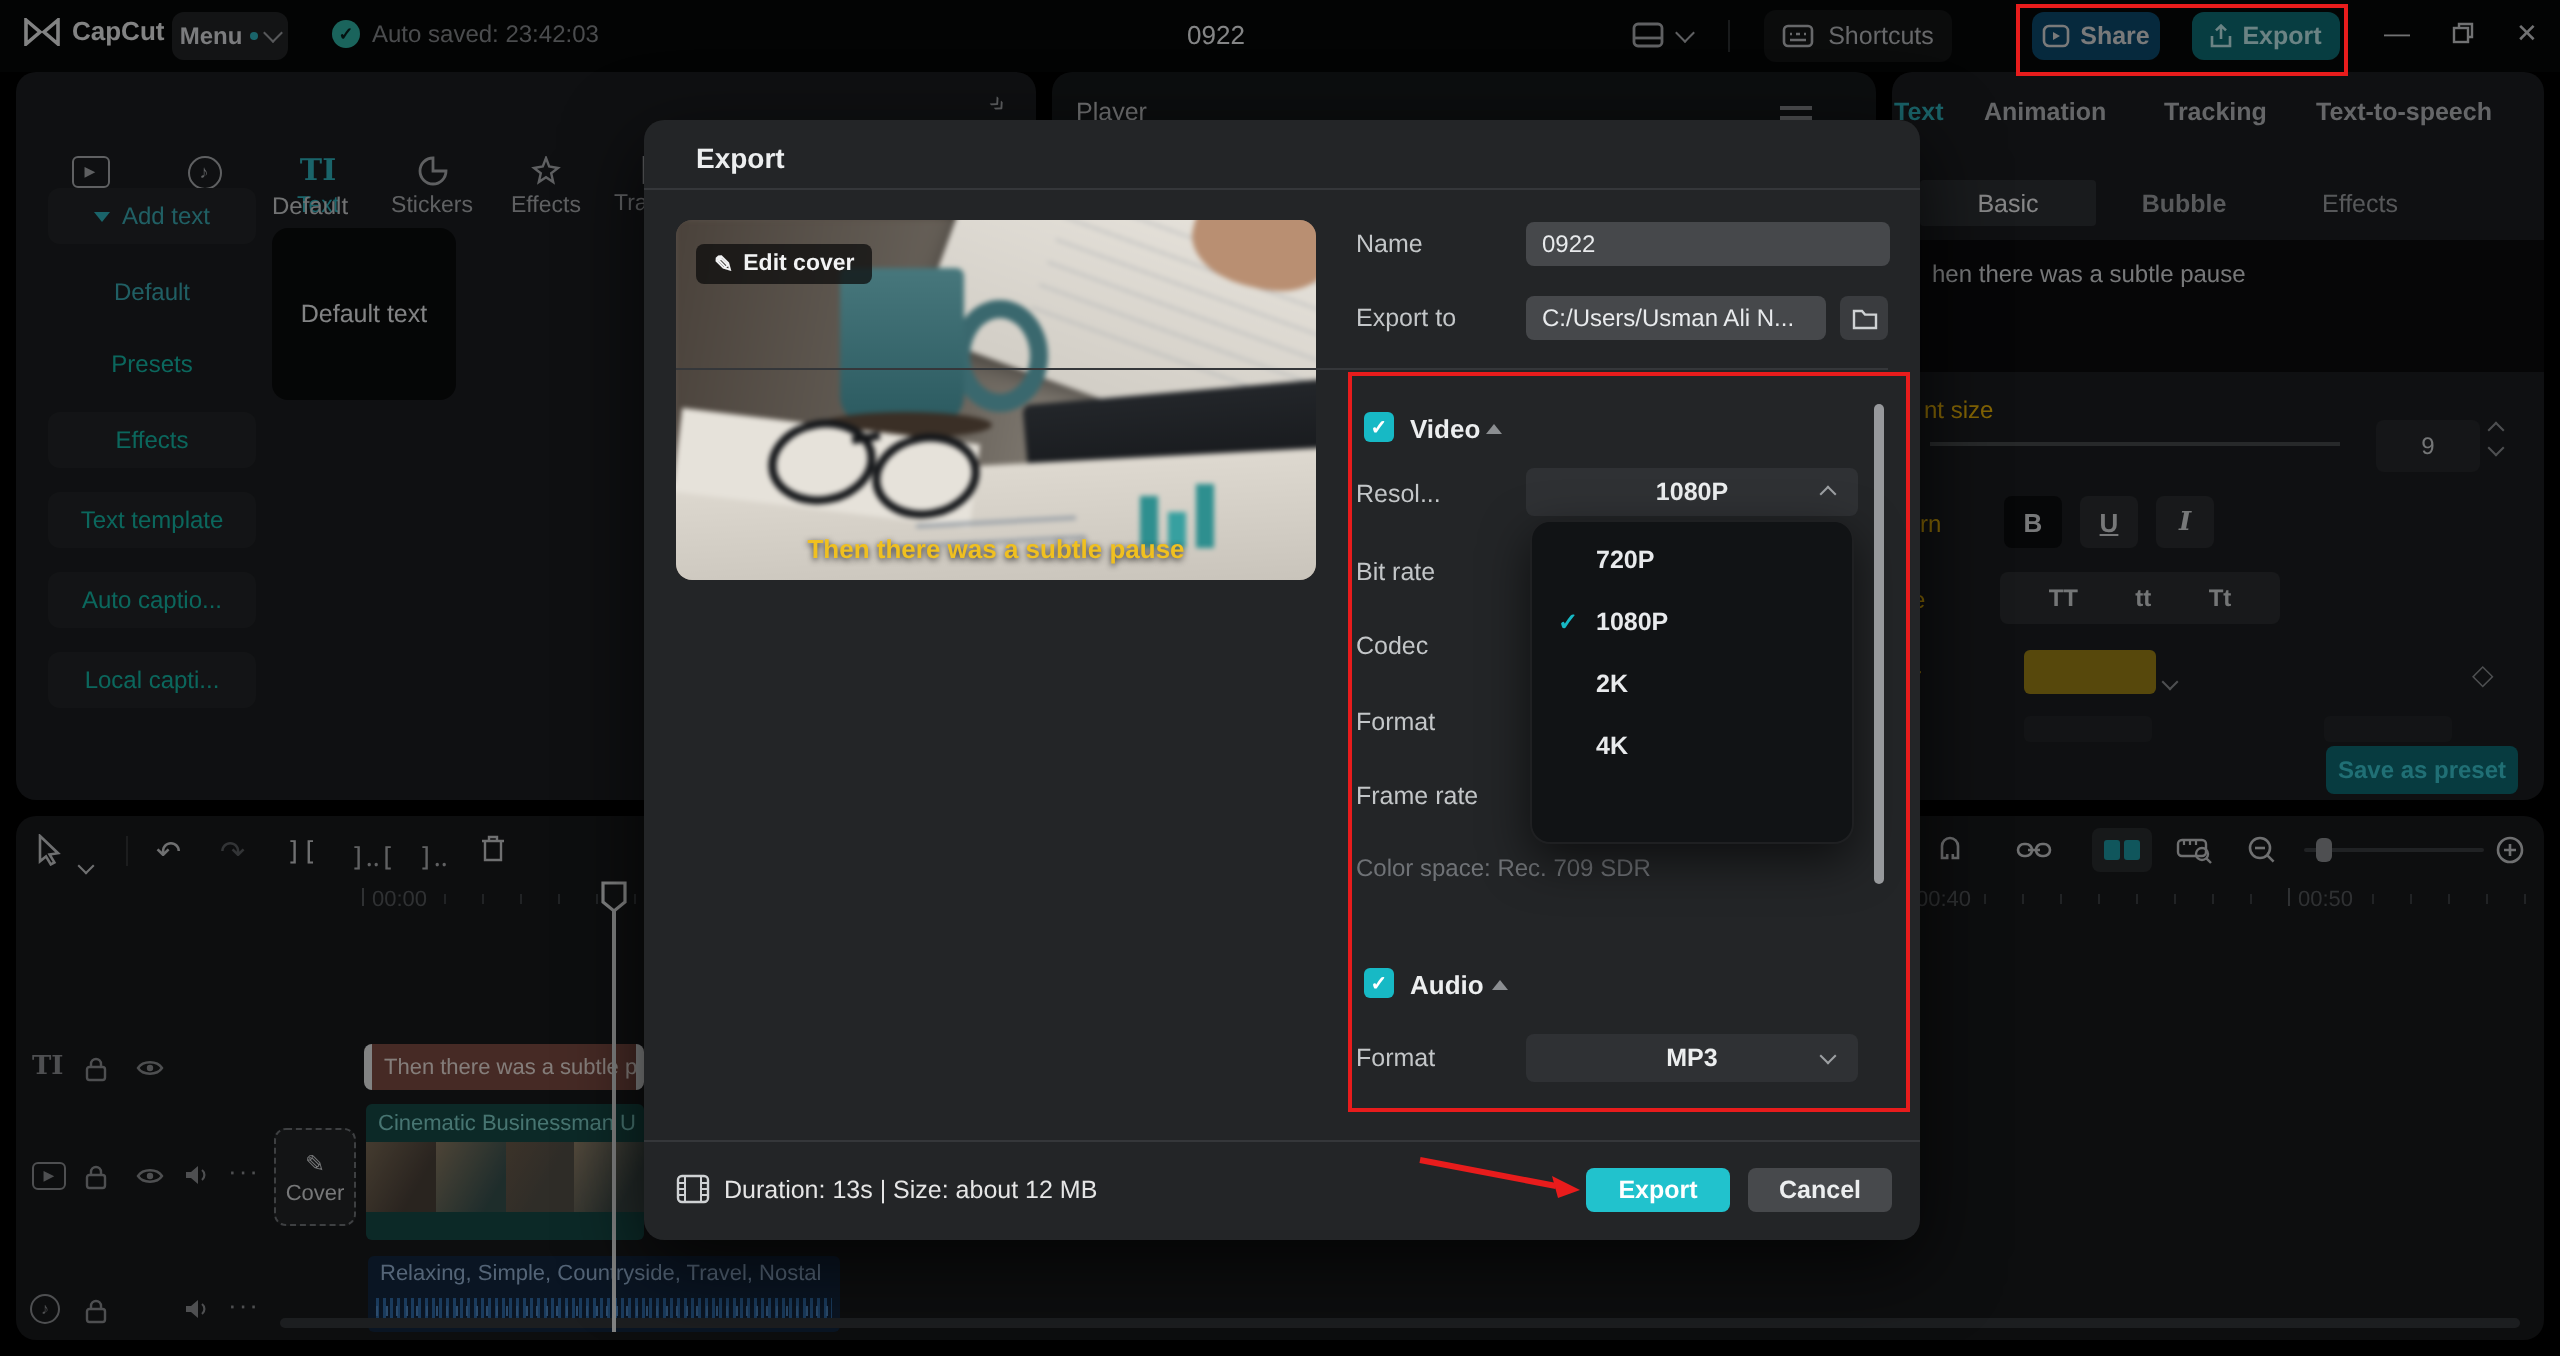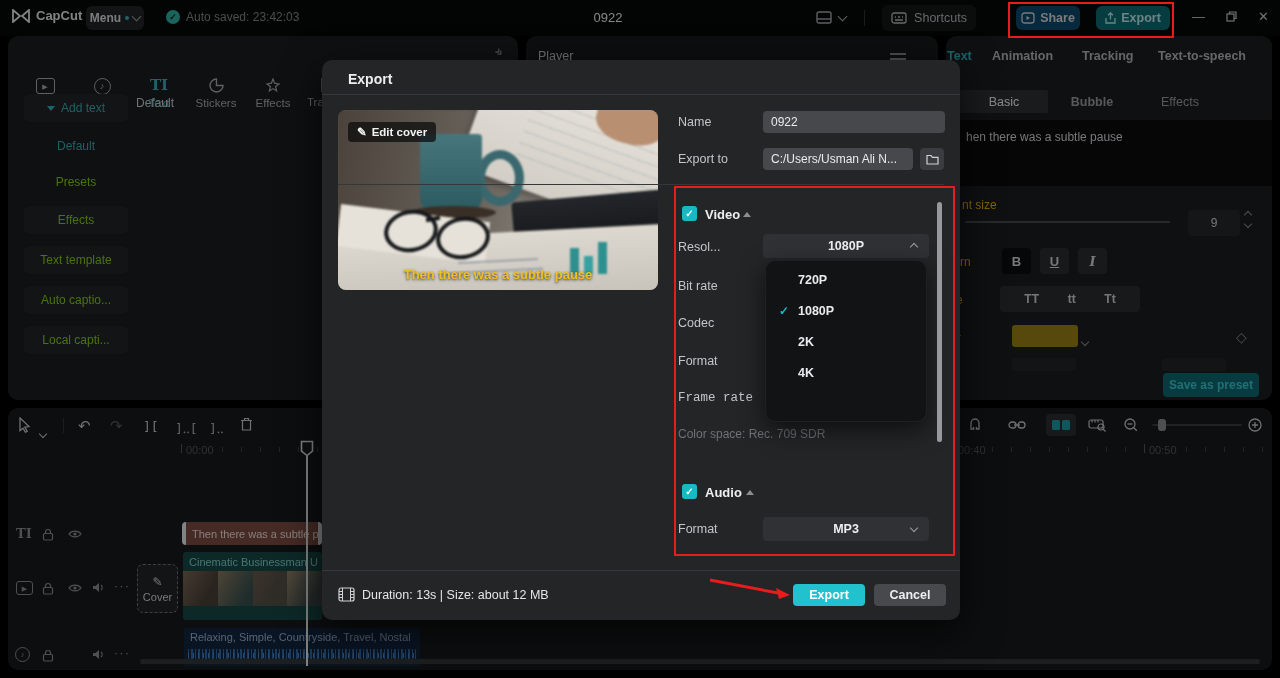--- a/index.html
+++ b/index.html
@@ -20,21 +20,21 @@
   .share-btn{left:1016px;top:6px;width:64px;height:24px;background:#0c4a6e;border-radius:6px;display:flex;align-items:center;justify-content:center;gap:5px;color:#d8d9da;font-size:12.5px;font-weight:bold;}
   .export-top{left:1096px;top:6px;width:74px;height:24px;background:#0e6e74;border-radius:6px;display:flex;align-items:center;justify-content:center;gap:5px;color:#bfe9ec;font-size:12.5px;font-weight:bold;}
   .winctl{top:9px;color:#c9cbcd;font-size:13px;}
   
   .mtab{position:absolute;top:42px;width:54px;display:flex;flex-direction:column;align-items:center;gap:4px;color:#a9acaf;font-size:11.5px;}
   .mtab.active{color:#2fb3bd;}
   .ibox{width:17px;height:14px;border:1.5px solid currentColor;border-radius:3px;display:flex;align-items:center;justify-content:center;font-size:7px;line-height:1;}
   .icirc{width:15px;height:15px;border:1.5px solid currentColor;border-radius:50%;display:flex;align-items:center;justify-content:center;font-size:9px;line-height:1;}
   .ti-glyph{font-family:"DejaVu Serif",serif;font-size:15px;line-height:15px;font-weight:bold;}
   
-  .side-item{position:absolute;left:16px;width:104px;height:28px;border-radius:6px;display:flex;align-items:center;justify-content:center;color:#84cc16;font-size:12px;}
+  .side-item{position:absolute;left:16px;width:104px;height:28px;border-radius:6px;display:flex;align-items:center;justify-content:center;color:#14b8a6;font-size:12px;}
   .side-bg{background:#232528;}
   .caret-dn{width:0;height:0;border-left:4px solid transparent;border-right:4px solid transparent;border-top:5px solid #2fb3bd;}
   .card{position:absolute;background:#0a0b0c;border-radius:8px;display:flex;align-items:center;justify-content:center;color:#e8eaec;font-size:12.5px;}
   
   .itab{position:absolute;top:49px;color:#b4b7ba;font-size:12.5px;font-weight:bold;}
   .subtab{position:absolute;top:90px;width:88px;height:23px;display:flex;align-items:center;justify-content:center;color:#9b9ea1;font-size:12.5px;}
   .subtab.active{background:#2e3134;color:#f0f1f2;border-radius:2px;}
   .ilabel{position:absolute;color:#eab308;font-size:12px;}
   .sbtn{position:absolute;width:29px;height:26px;background:#2b2d30;border-radius:4px;display:flex;align-items:center;justify-content:center;color:#d4d6d8;font-size:13px;font-weight:bold;}
   .chip{position:absolute;background:#2b2d30;border-radius:4px;color:#cfd2d4;}
@@ -204,20 +204,23 @@
     <span>Text template</span>
   </div>
   <div class="side-item side-bg" style="top:250px;">
     <span>Auto captio...</span>
   </div>
   <div class="side-item side-bg" style="top:290px;">
     <span>Local capti...</span>
   </div>
 
   <div class="a" style="left:128px;top:60px;color:#c9ccce;font-size:12px;">Default</div>
+  <div class="card" style="left:128px;top:78px;width:92px;height:86px;">
+    <span>Default text</span>
+  </div>
 </div>
 
 <div class="panel" style="left:526px;top:36px;width:412px;height:364px;background:#17191b;">
   <div class="a" style="left:12px;top:13px;color:#c6c8ca;font-size:12.5px;">Player</div>
   <div class="a" style="left:364px;top:17px;width:16px;height:2px;background:#8b8e91;box-shadow:0 5px 0 #8b8e91;"></div>
 </div>
 
 <div class="panel" style="left:946px;top:36px;width:326px;height:364px;"></div>
 <div class="itab" style="left:947px;color:#2fb3bd;"><span>Text</span></div>
 <div class="itab" style="left:992px;"><span>Animation</span></div>
@@ -483,21 +486,21 @@
   <div class="dlg-divider" style="left:16px;top:124px;width:606px;"></div>
 
   <div class="checkbox" style="left:360px;top:146px;">✓</div>
   <div class="sect-title" style="left:383px;top:147px;">Video</div>
   <div class="a tri-up" style="left:421px;top:152px;"></div>
 
   <div class="dlg-label" style="left:356px;top:180px;">Resol...</div>
   <div class="dlg-label" style="left:356px;top:219px;">Bit rate</div>
   <div class="dlg-label" style="left:356px;top:256px;">Codec</div>
   <div class="dlg-label" style="left:356px;top:294px;">Format</div>
-  <div class="dlg-label" style="left:356px;top:331px;font-family:Liberation Mono, monospace;">Frame rate</div>
+  <div class="dlg-label" style="left:356px;top:331px;">Frame rate</div>
   <div class="dlg-label" style="left:356px;top:367px;color:#6f7276;font-size:12px;">Color space: Rec. 709 SDR</div>
 
   <div class="drop-btn" style="left:441px;top:174px;">
     <span>1080P</span>
     <span class="cv up" style="position:absolute;right:12px;top:10px;color:#9da0a3;width:5px;height:5px;"></span>
   </div>
 
   <div class="checkbox" style="left:360px;top:424px;">✓</div>
   <div class="sect-title" style="left:383px;top:425px;">Audio</div>
   <div class="a tri-up" style="left:424px;top:430px;"></div>

